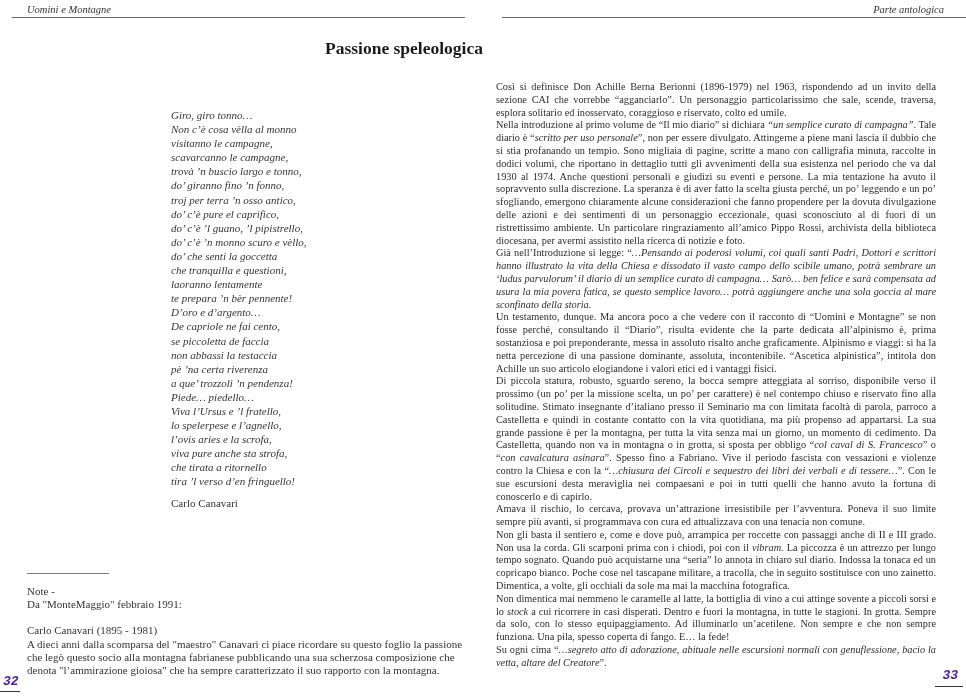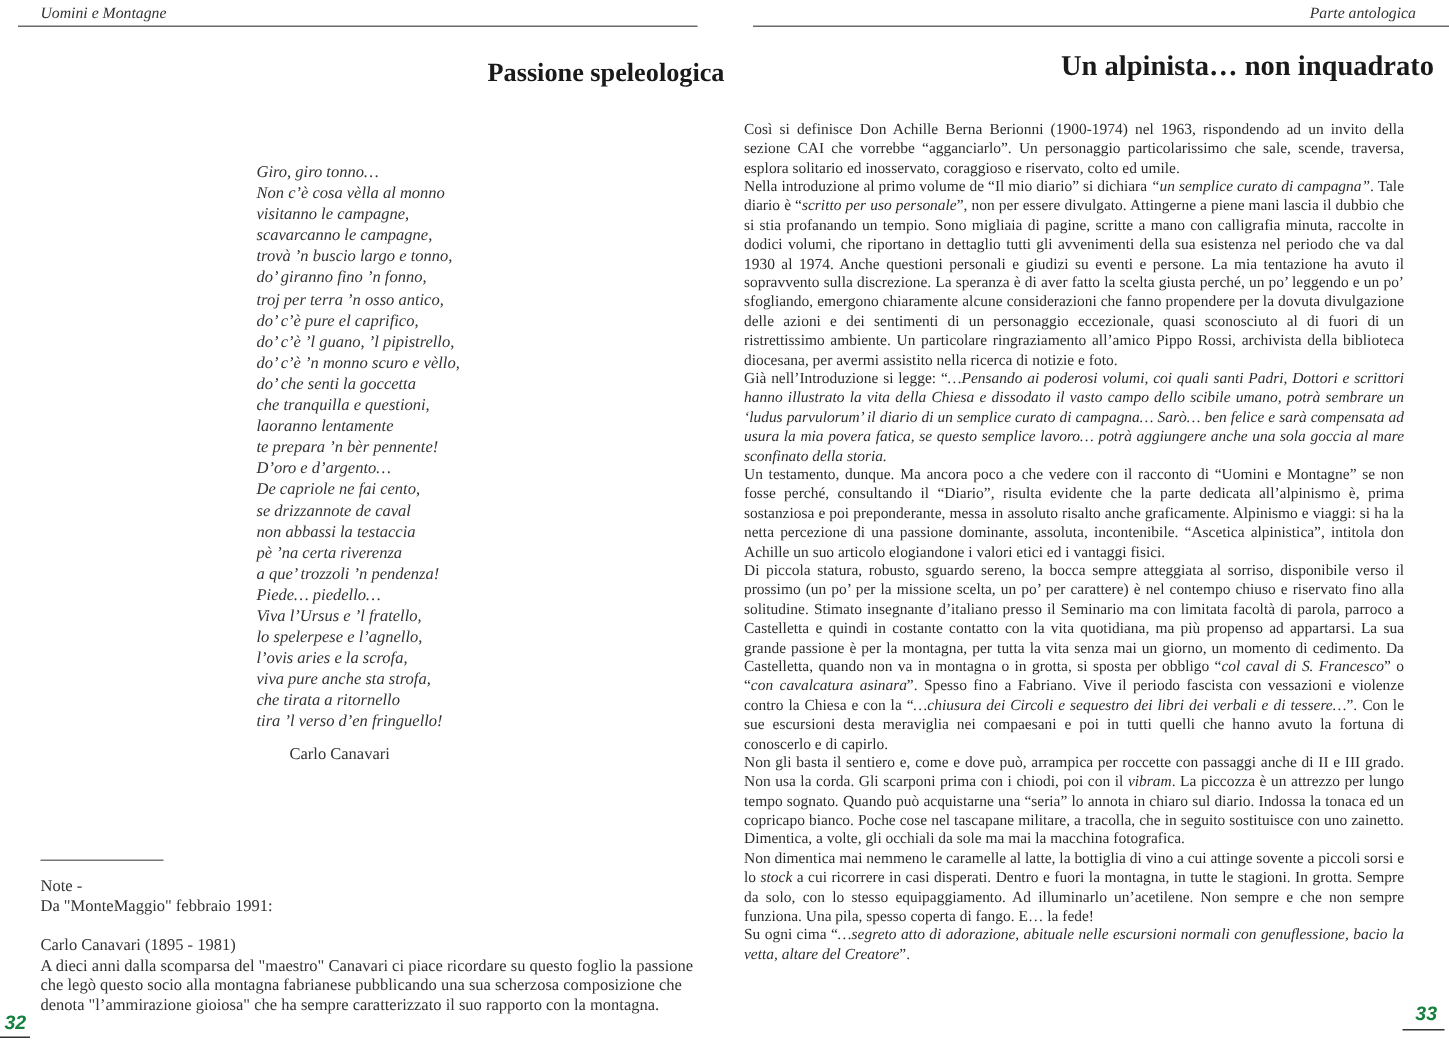--- a/index.html
+++ b/index.html
@@ -15,29 +15,29 @@
   .head-rule { position: absolute; top: 17px; height: 1px; background: #6a6a6a; }
   .left .head-rule { left: 12px; width: 453px; }
   .right .head-rule { left: 12px; width: 464px; }
 
   .title { position: absolute; font-weight: bold; color: #1a1a1a; text-align: right; }
   .left .title { top: 38px; left: 0; width: 483px; font-size: 17.5px; }
   .right .title { top: 34px; left: 0; width: 466px; font-size: 19px; }
 
   .poem { position: absolute; left: 171px; top: 108px; font-style: italic; font-size: 11px; line-height: 14.1px; color: #333; }
   .poem div { white-space: nowrap; font-family: Liberation Serif, serif; }
-  .author { position: absolute; left: 171px; top: 497px; font-size: 11px; color: #333; margin-left: 22px; }
+  .author { position: absolute; left: 171px; top: 497px; font-size: 11px; color: #333; }
 
   .note-rule { position: absolute; left: 27px; top: 573px; width: 82px; height: 1px; background: #777; }
   .notes { position: absolute; left: 27px; top: 585px; font-size: 11px; line-height: 13.2px; color: #333; width: 445px; }
   .notes .it { }
   .notes .gap { height: 13px; }
   .notes div { white-space: nowrap; }
 
-  .page-num { position: absolute; font-family: Liberation Sans, sans-serif; font-weight: bold; font-style: italic; font-size: 13px; color: #15803d; text-align: right; }
+  .page-num { position: absolute; font-family: Liberation Mono, monospace; font-weight: bold; font-style: italic; font-size: 13px; color: #4c1d95; text-align: right; }
   .left .page-num { left: 3px; top: 674px; }
   .right .page-num { right: 8px; top: 668px; }
   .pn-rule { position: absolute; height: 1px; background: #333; }
   .left .pn-rule { left: 0; width: 20px; top: 691px; }
   .right .pn-rule { right: 3px; width: 28px; top: 686px; }
 
   .body-text { position: absolute; left: 6px; top: 81px; width: 440px; font-size: 10.3px; line-height: 12.8px; color: #2c2c2c; text-align: justify; }
   .body-text p { margin: 0; }
   .body-text em { font-style: italic; }
 </style>
@@ -58,21 +58,21 @@
       <div>troj per terra ’n osso antico,</div>
       <div>do’ c’è pure el caprifico,</div>
       <div>do’ c’è ’l guano, ’l pipistrello,</div>
       <div>do’ c’è ’n monno scuro e vèllo,</div>
       <div>do’ che senti la goccetta</div>
       <div>che tranquilla e questioni,</div>
       <div>laoranno lentamente</div>
       <div>te prepara ’n bèr pennente!</div>
       <div>D’oro e d’argento…</div>
       <div>De capriole ne fai cento,</div>
-      <div>se drizzannote de caval</div>
+      <div>se piccoletta de faccia</div>
       <div>non abbassi la testaccia</div>
       <div>pè ’na certa riverenza</div>
       <div>a que’ trozzoli ’n pendenza!</div>
       <div>Piede… piedello…</div>
       <div>Viva l’Ursus e ’l fratello,</div>
       <div>lo spelerpese e l’agnello,</div>
       <div>l’ovis aries e la scrofa,</div>
       <div>viva pure anche sta strofa,</div>
       <div>che tirata a ritornello</div>
       <div>tira ’l verso d’en fringuello!</div>
@@ -88,26 +88,26 @@
     <div class="it">che legò questo socio alla montagna fabrianese pubblicando una sua scherzosa composizione che</div>
     <div class="it">denota "l’ammirazione gioiosa" che ha sempre caratterizzato il suo rapporto con la montagna.</div>
   </div>
   <div class="page-num">32</div>
   <div class="pn-rule"></div>
 </div>
 
 <div class="page right">
   <div class="running-head">Parte antologica</div>
   <div class="head-rule"></div>
-  <div class="title">Un alpinista… non inquadrato</div>
   <div class="body-text" id="body-text">
-      <p><span>Così si definisce Don Achille Berna Berionni (1900-1974) nel 1963, rispondendo ad un invito della sezione CAI che vorrebbe “agganciarlo”. Un personaggio particolarissimo che sale, scende, traversa, esplora solitario ed inosservato, coraggioso e riservato, colto ed umile.</span></p>
+      <p><span>Così si definisce Don Achille Berna Berionni (1896-1979) nel 1963, rispondendo ad un invito della sezione CAI che vorrebbe “agganciarlo”. Un personaggio particolarissimo che sale, scende, traversa, esplora solitario ed inosservato, coraggioso e riservato, colto ed umile.</span></p>
       <p><span>Nella introduzione al primo volume de “Il mio diario” si dichiara </span><em>“un semplice curato di campagna”</em><span>. Tale diario è “</span><em>scritto per uso personale</em><span>”, non per essere divulgato. Attingerne a piene mani lascia il dubbio che si stia profanando un tempio. Sono migliaia di pagine, scritte a mano con calligrafia minuta, raccolte in dodici volumi, che riportano in dettaglio tutti gli avvenimenti della sua esistenza nel periodo che va dal 1930 al 1974. Anche questioni personali e giudizi su eventi e persone. La mia tentazione ha avuto il sopravvento sulla discrezione. La speranza è di aver fatto la scelta giusta perché, un po’ leggendo e un po’ sfogliando, emergono chiaramente alcune considerazioni che fanno propendere per la dovuta divulgazione delle azioni e dei sentimenti di un personaggio eccezionale, quasi sconosciuto al di fuori di un ristrettissimo ambiente. Un particolare ringraziamento all’amico Pippo Rossi, archivista della biblioteca diocesana, per avermi assistito nella ricerca di notizie e foto.</span></p>
       <p><span>Già nell’Introduzione si legge: “</span><em>…Pensando ai poderosi volumi, coi quali santi Padri, Dottori e scrittori hanno illustrato la vita della Chiesa e dissodato il vasto campo dello scibile umano, potrà sembrare un ‘ludus parvulorum’ il diario di un semplice curato di campagna… Sarò… ben felice e sarà compensata ad usura la mia povera fatica, se questo semplice lavoro… potrà aggiungere anche una sola goccia al mare sconfinato della storia.</em></p>
       <p><span>Un testamento, dunque. Ma ancora poco a che vedere con il racconto di “Uomini e Montagne” se non fosse perché, consultando il “Diario”, risulta evidente che la parte dedicata all’alpinismo è, prima sostanziosa e poi preponderante, messa in assoluto risalto anche graficamente. Alpinismo e viaggi: si ha la netta percezione di una passione dominante, assoluta, incontenibile. “Ascetica alpinistica”, intitola don Achille un suo articolo elogiandone i valori etici ed i vantaggi fisici.</span></p>
       <p><span>Di piccola statura, robusto, sguardo sereno, la bocca sempre atteggiata al sorriso, disponibile verso il prossimo (un po’ per la missione scelta, un po’ per carattere) è nel contempo chiuso e riservato fino alla solitudine. Stimato insegnante d’italiano presso il Seminario ma con limitata facoltà di parola, parroco a Castelletta e quindi in costante contatto con la vita quotidiana, ma più propenso ad appartarsi. La sua grande passione è per la montagna, per tutta la vita senza mai un giorno, un momento di cedimento. Da Castelletta, quando non va in montagna o in grotta, si sposta per obbligo “</span><em>col caval di S. Francesco</em><span>” o “</span><em>con cavalcatura asinara</em><span>”. Spesso fino a Fabriano. Vive il periodo fascista con vessazioni e violenze contro la Chiesa e con la “</span><em>…chiusura dei Circoli e sequestro dei libri dei verbali e di tessere…</em><span>”. Con le sue escursioni desta meraviglia nei compaesani e poi in tutti quelli che hanno avuto la fortuna di conoscerlo e di capirlo.</span></p>
+      <p><span>Amava il rischio, lo cercava, provava un’attrazione irresistibile per l’avventura. Poneva il suo limite sempre più avanti, si programmava con cura ed attualizzava con una tenacia non comune.</span></p>
       <p><span>Non gli basta il sentiero e, come e dove può, arrampica per roccette con passaggi anche di II e III grado. Non usa la corda. Gli scarponi prima con i chiodi, poi con il </span><em>vibram</em><span>. La piccozza è un attrezzo per lungo tempo sognato. Quando può acquistarne una “seria” lo annota in chiaro sul diario. Indossa la tonaca ed un copricapo bianco. Poche cose nel tascapane militare, a tracolla, che in seguito sostituisce con uno zainetto. Dimentica, a volte, gli occhiali da sole ma mai la macchina fotografica.</span></p>
       <p><span>Non dimentica mai nemmeno le caramelle al latte, la bottiglia di vino a cui attinge sovente a piccoli sorsi e lo </span><em>stock</em><span> a cui ricorrere in casi disperati. Dentro e fuori la montagna, in tutte le stagioni. In grotta. Sempre da solo, con lo stesso equipaggiamento. Ad illuminarlo un’acetilene. Non sempre e che non sempre funziona. Una pila, spesso coperta di fango. E… la fede!</span></p>
       <p><span>Su ogni cima “</span><em>…segreto atto di adorazione, abituale nelle escursioni normali con genuflessione, bacio la vetta, altare del Creatore</em><span>”.</span></p>
     </div>
   <div class="page-num">33</div>
   <div class="pn-rule"></div>
 </div>
 
 </body></html>

